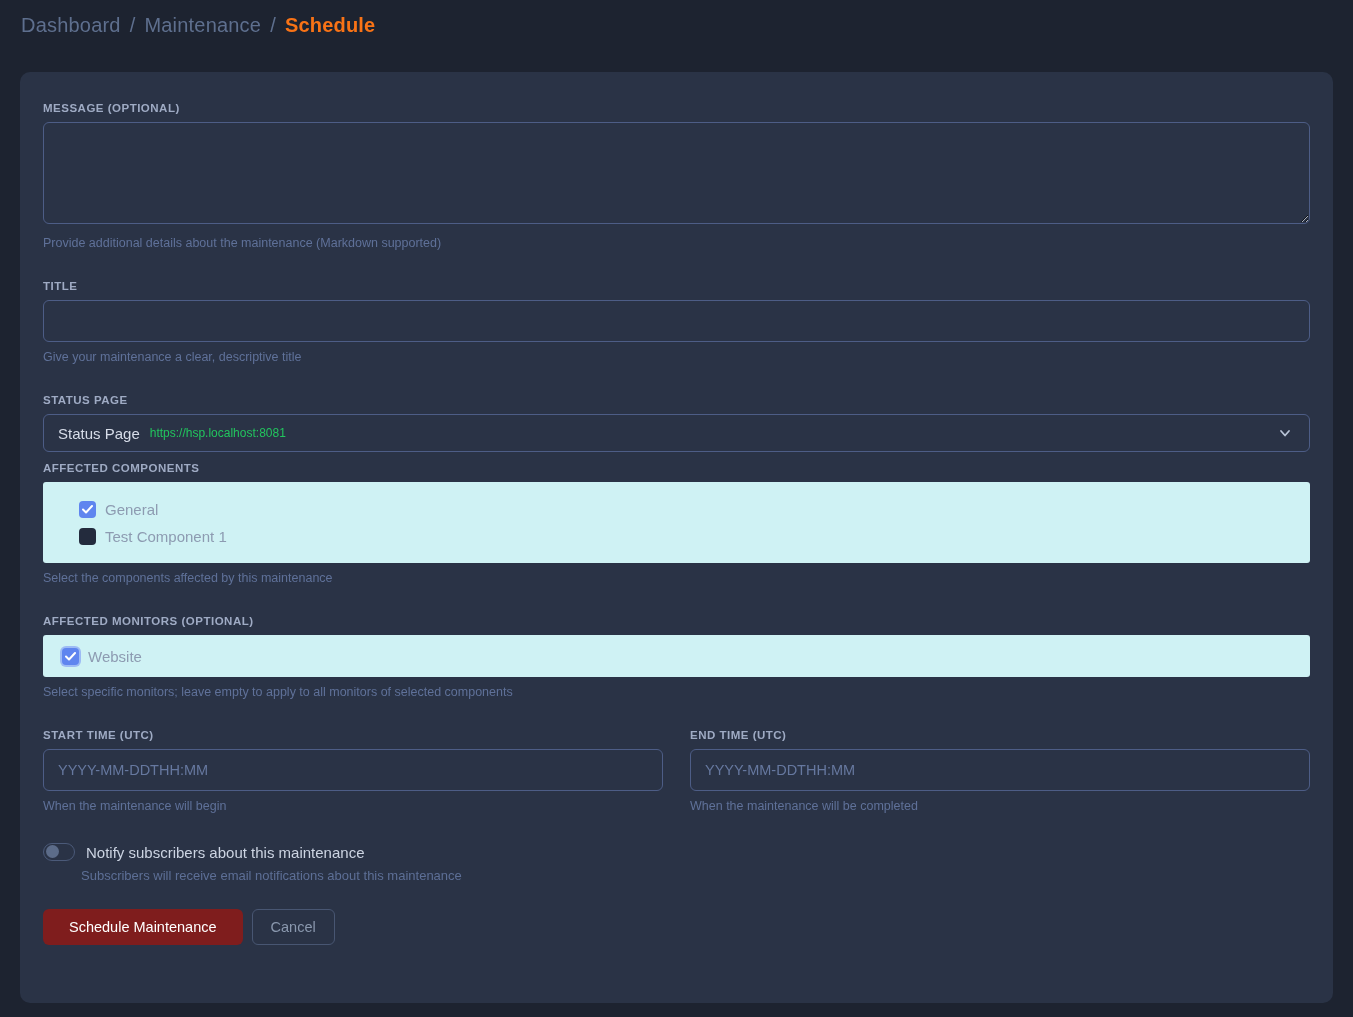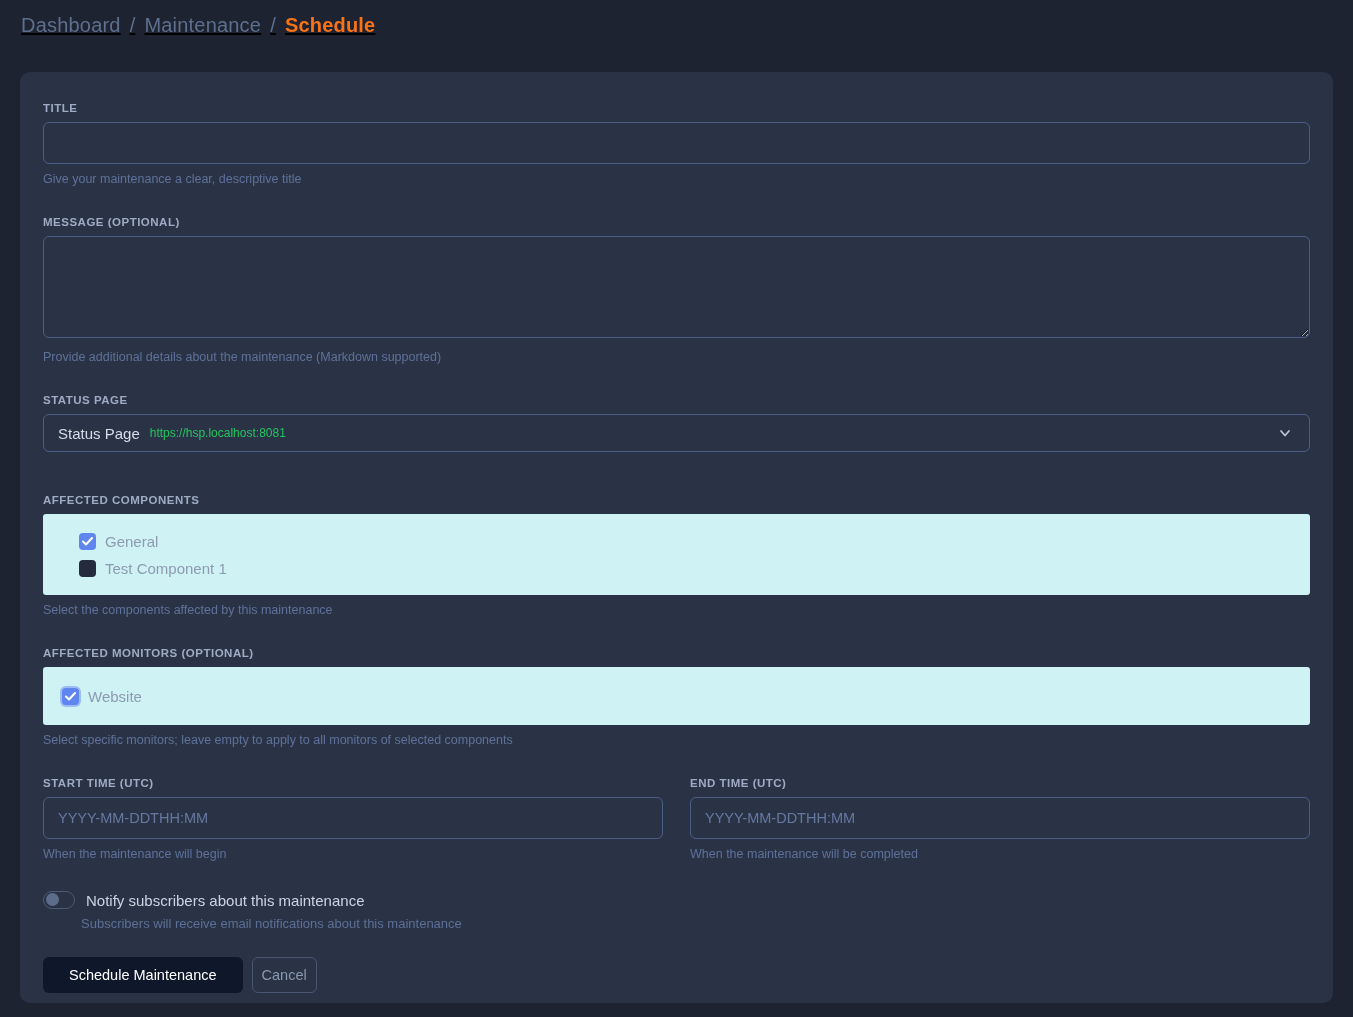--- a/index.html
+++ b/index.html
@@ -9,21 +9,20 @@
     font-family: "Liberation Sans", sans-serif;
     overflow: hidden;
   }
 
   
   .topbar {
     height: 50px;
     display: flex;
     align-items: center;
     padding: 0 21px;
-    text-decoration: underline;
   }
   .breadcrumb {
     display: flex;
     align-items: center;
     gap: 9px;
     font-size: 20px;
     letter-spacing: 0.2px;
     color: #5e6f8e;
   }
   .breadcrumb .crumb { color: #5e6f8e; }
@@ -33,21 +32,21 @@
   
   .card {
     margin: 22px 20px 0 20px;
     height: 931px;
     background: #2a3346;
     border-radius: 10px;
     padding: 30px 23px 20px 23px;
   }
 
   .group { margin-bottom: 30px; }
-  .group.tight { margin-bottom: 42px; }
+  .group.tight { margin-bottom: 10px; }
 
   .field-label {
     display: block;
     font-size: 11.5px;
     font-weight: 600;
     letter-spacing: 0.5px;
     color: #9fabc4;
     margin-bottom: 8px;
   }
 
@@ -103,21 +102,21 @@
   .option-box {
     background: #cff2f4;
     border-radius: 3px;
     padding: 13px 19px;
     display: flex;
     flex-direction: column;
     justify-content: center;
     gap: 2px;
   }
   .option-box.components { height: 81px; padding-left: 36px; }
-  .option-box.monitors { height: 58px; }
+  .option-box.monitors { height: 42px; }
   .option-row {
     display: flex;
     align-items: center;
     gap: 9px;
     height: 25px;
     cursor: pointer;
   }
   .checkbox {
     width: 17px; height: 17px;
     border-radius: 4px;
@@ -157,57 +156,57 @@
   
   .btn-row { display: flex; gap: 9px; }
   .btn {
     height: 36px;
     border-radius: 6px;
     font-size: 14.5px;
     font-family: "Liberation Sans", sans-serif;
     cursor: pointer;
   }
   .btn-primary {
-    background: #0f172a;
+    background: #7f1d1d;
     color: #ffffff;
     border: none;
     padding: 0 26px;
   }
   .btn-secondary {
     background: transparent;
     color: #8a98ae;
     border: 1px solid #485672;
-    padding: 0 9px;
+    padding: 0 18px;
   }
 </style>
 </head>
 <body>
 
 <div class="topbar">
   <div class="breadcrumb">
     <span class="crumb">Dashboard</span>
     <span class="sep">/</span>
     <span class="crumb">Maintenance</span>
     <span class="sep">/</span>
     <span class="current">Schedule</span>
   </div>
 </div>
 
 <div class="card">
 
   <div class="group">
+    <label class="field-label">MESSAGE (OPTIONAL)</label>
+    <textarea class="text-area" style=""></textarea>
+    <div class="helper">Provide additional details about the maintenance (Markdown supported)</div>
+  </div>
+
+  <div class="group">
     <label class="field-label">TITLE</label>
     <input class="text-input" type="text" value="" style="">
     <div class="helper">Give your maintenance a clear, descriptive title</div>
-  </div>
-
-  <div class="group">
-    <label class="field-label">MESSAGE (OPTIONAL)</label>
-    <textarea class="text-area" style=""></textarea>
-    <div class="helper">Provide additional details about the maintenance (Markdown supported)</div>
   </div>
 
   <div class="group tight">
     <label class="field-label">STATUS PAGE</label>
     <div class="select">
       <span class="select-name">Status Page</span>
       <span class="select-url">https://hsp.localhost:8081</span>
       <span class="chevron">
         <svg width="16" height="16" viewBox="0 0 16 16" fill="none">
           <polyline points="4,6 8,10.5 12,6" stroke="#b8c3d6" stroke-width="1.8" stroke-linecap="round" stroke-linejoin="round"></polyline>

